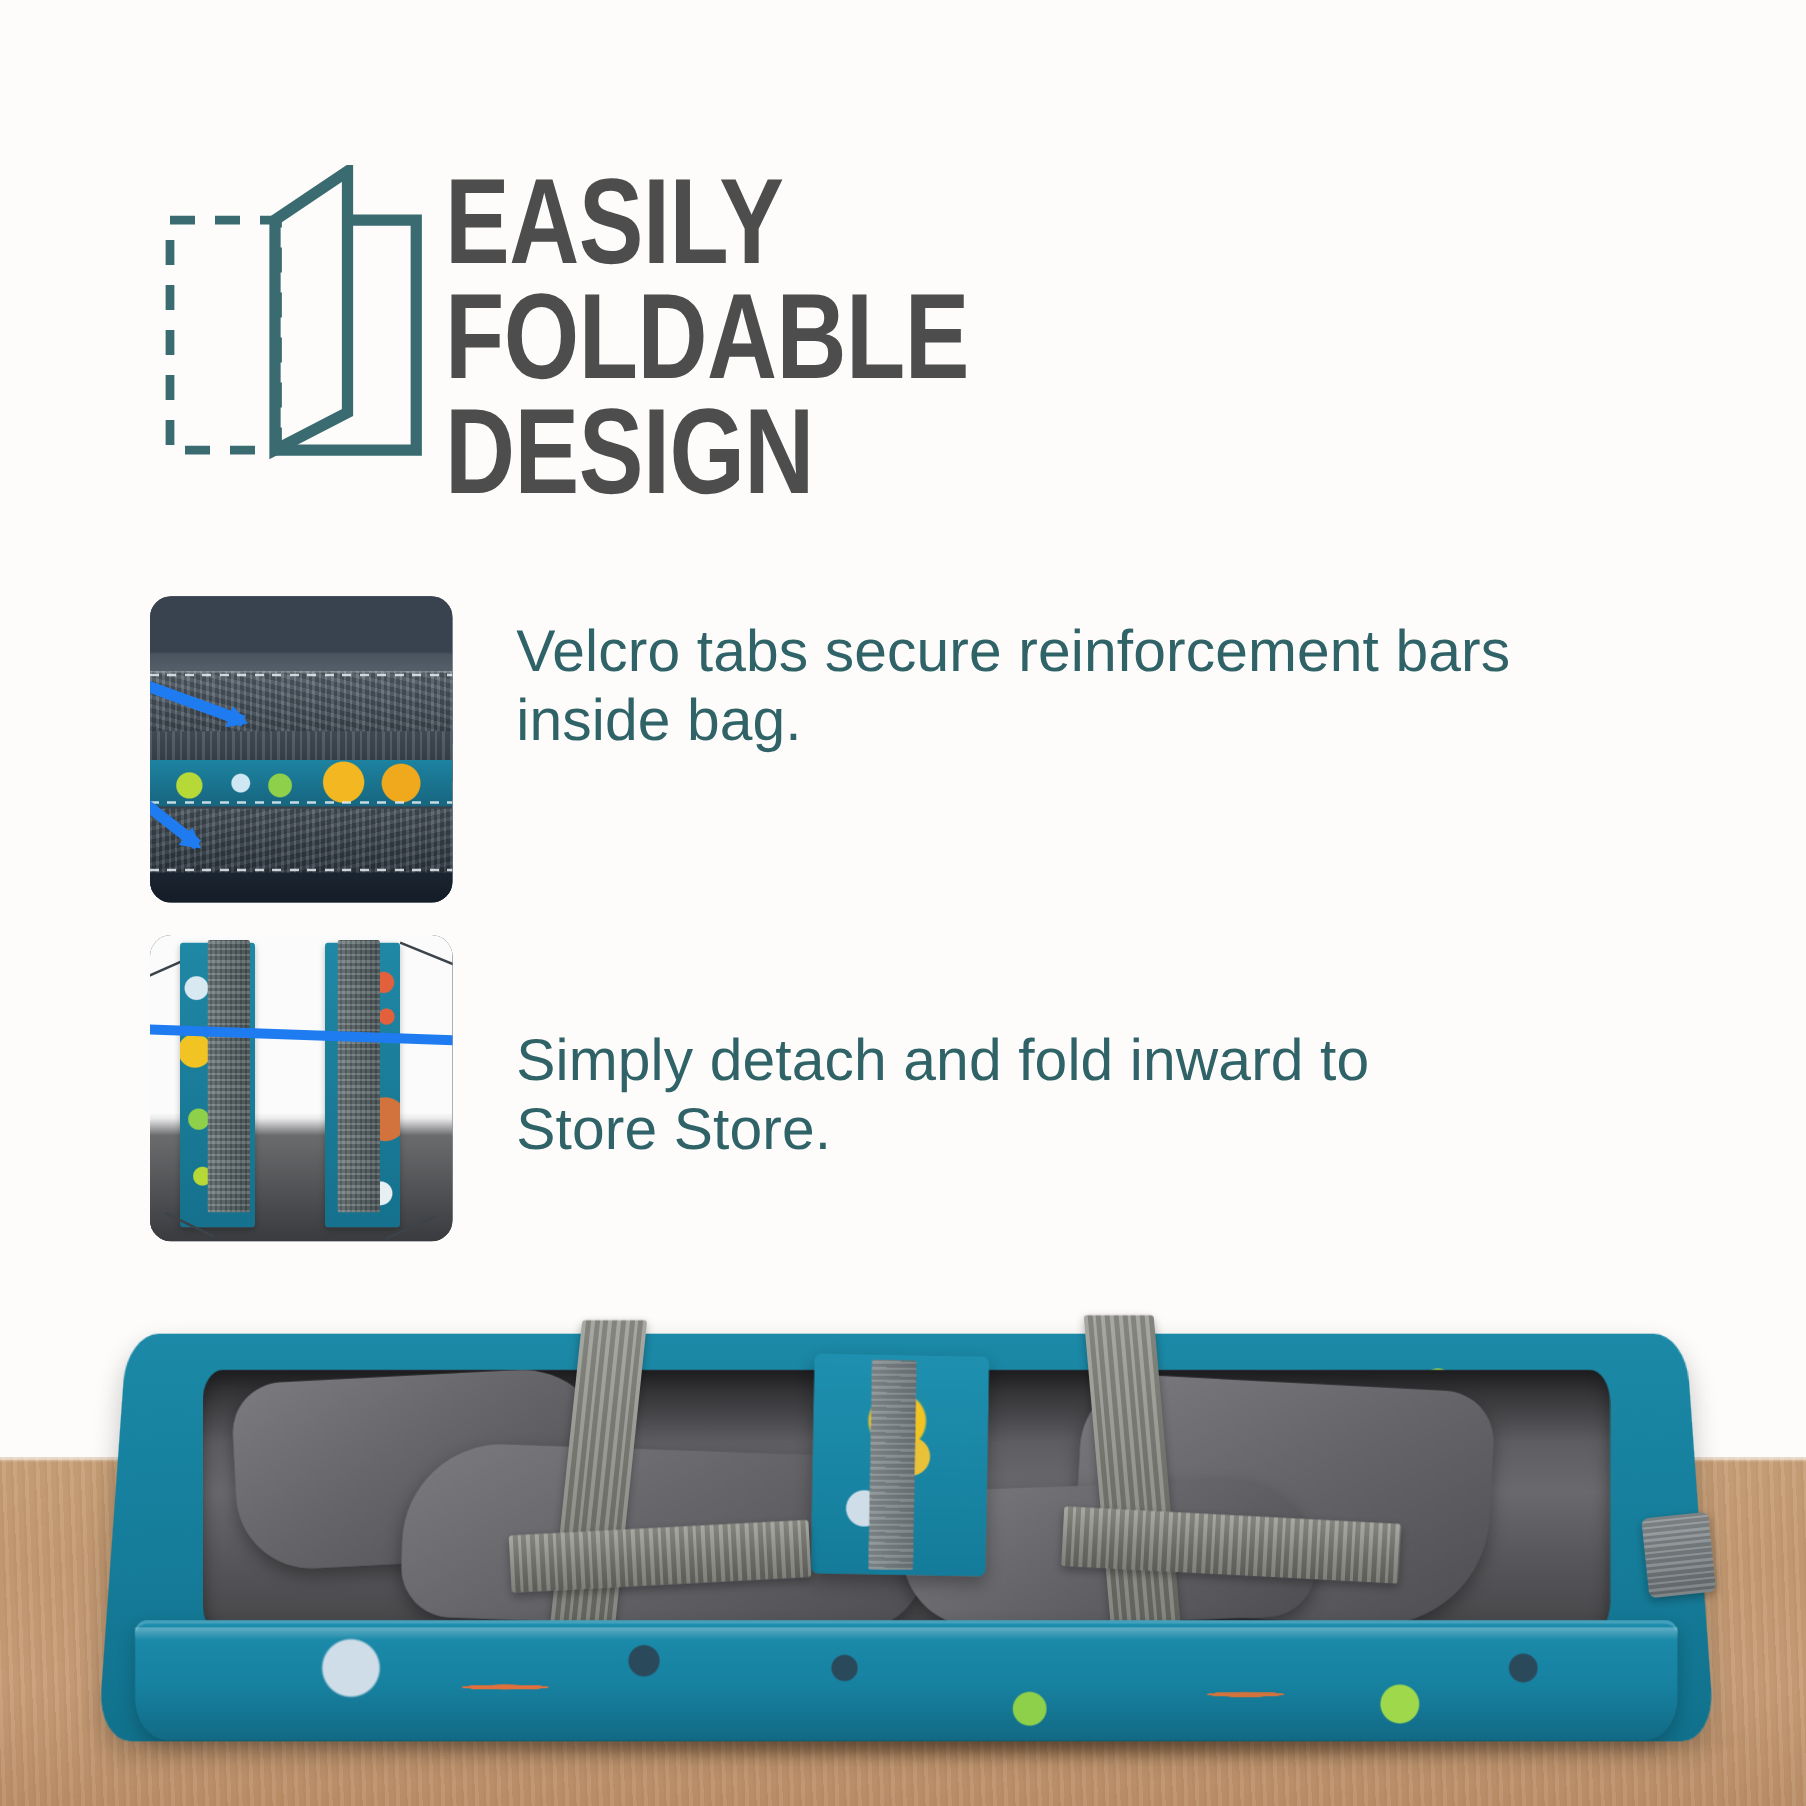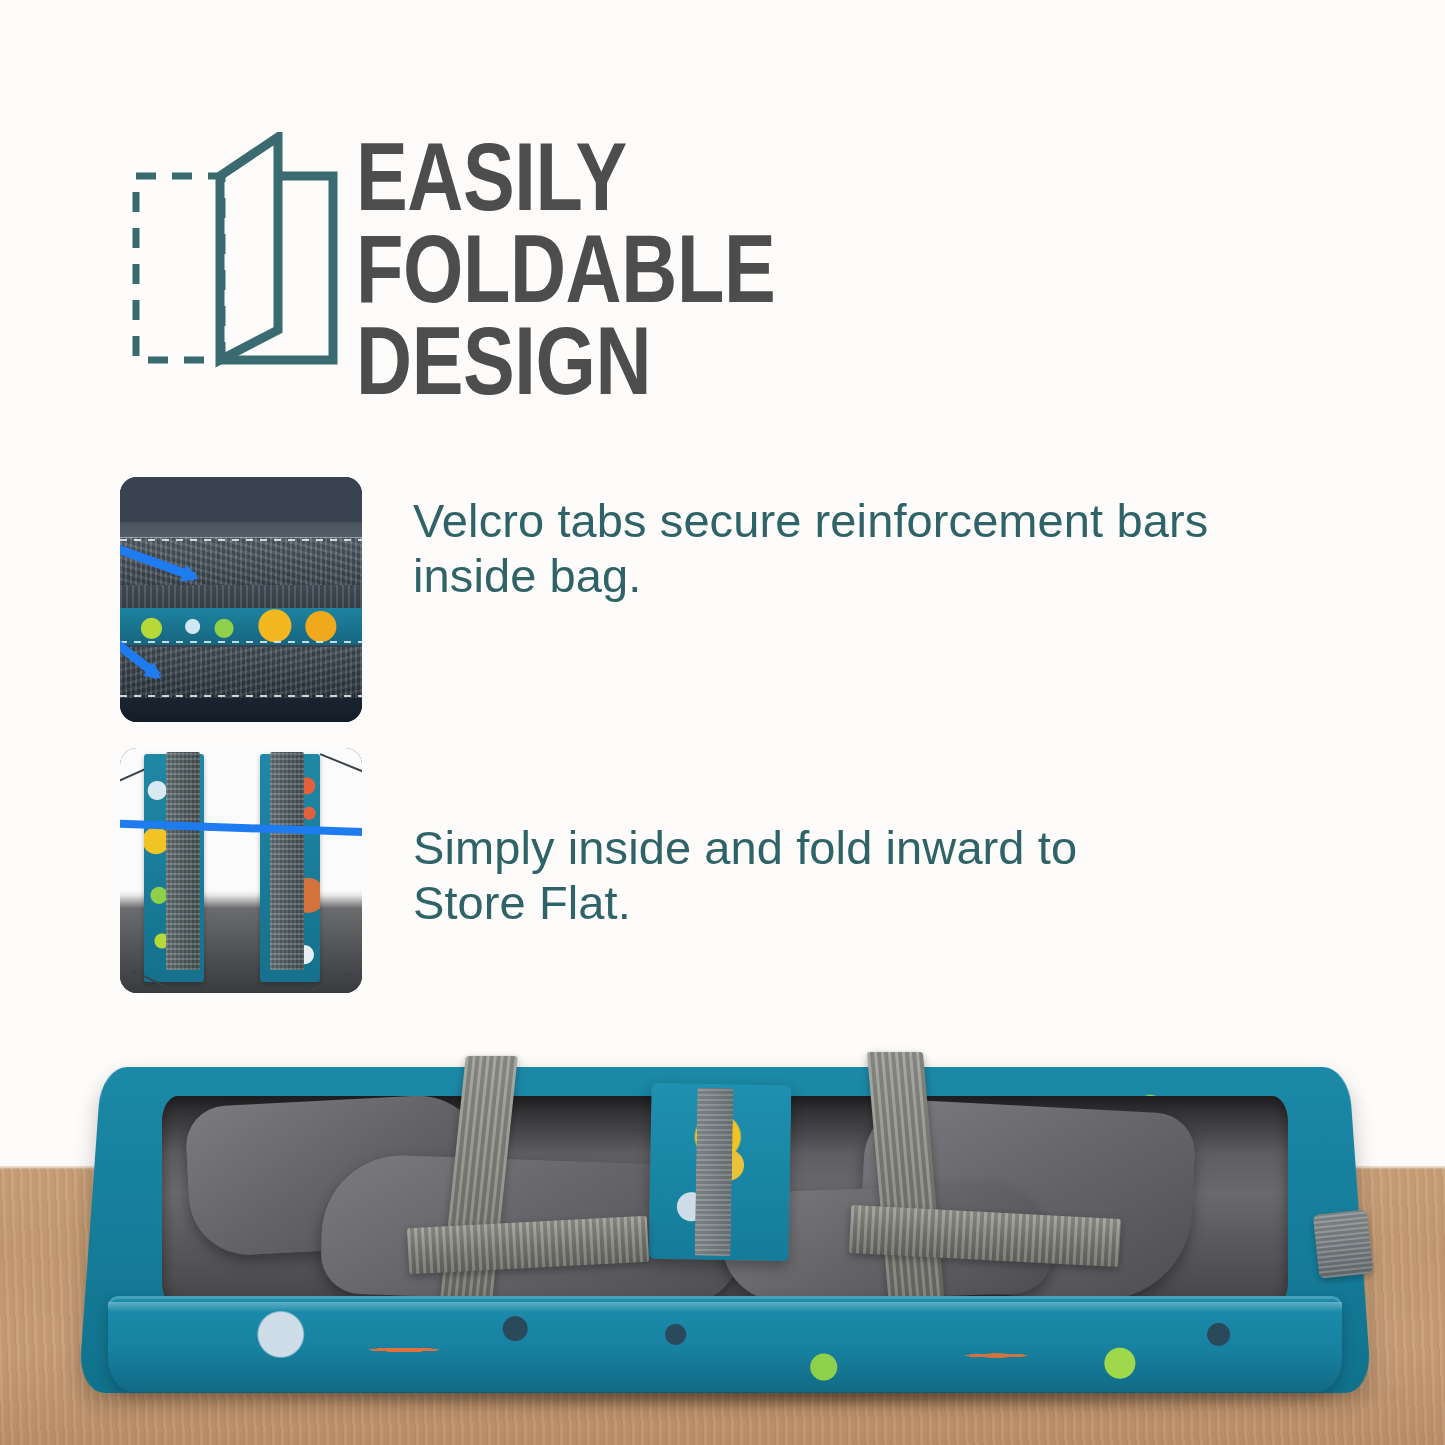--- a/index.html
+++ b/index.html
@@ -496,21 +496,21 @@
       <div class="t2-wire b"></div>
       <div class="t2-strap left"></div>
       <div class="t2-velcro left"></div>
       <div class="t2-strap right"></div>
       <div class="t2-velcro right"></div>
       <div class="t2-line"></div>
       <div class="t2-wire c"></div>
       <div class="t2-wire d"></div>
     </div>
 
-    <div class="feature-text">Simply inside and fold inward to Store Flat.</div>
+    <div class="feature-text">Simply detach and fold inward to Store Store.</div>
   </div>
 
   <div class="hero">
     <div class="hero-wall"></div>
     <div class="hero-table"></div>
 
     <div class="bag">
       <div class="bag-shadow"></div>
 
       <div class="bag-rim"></div>

